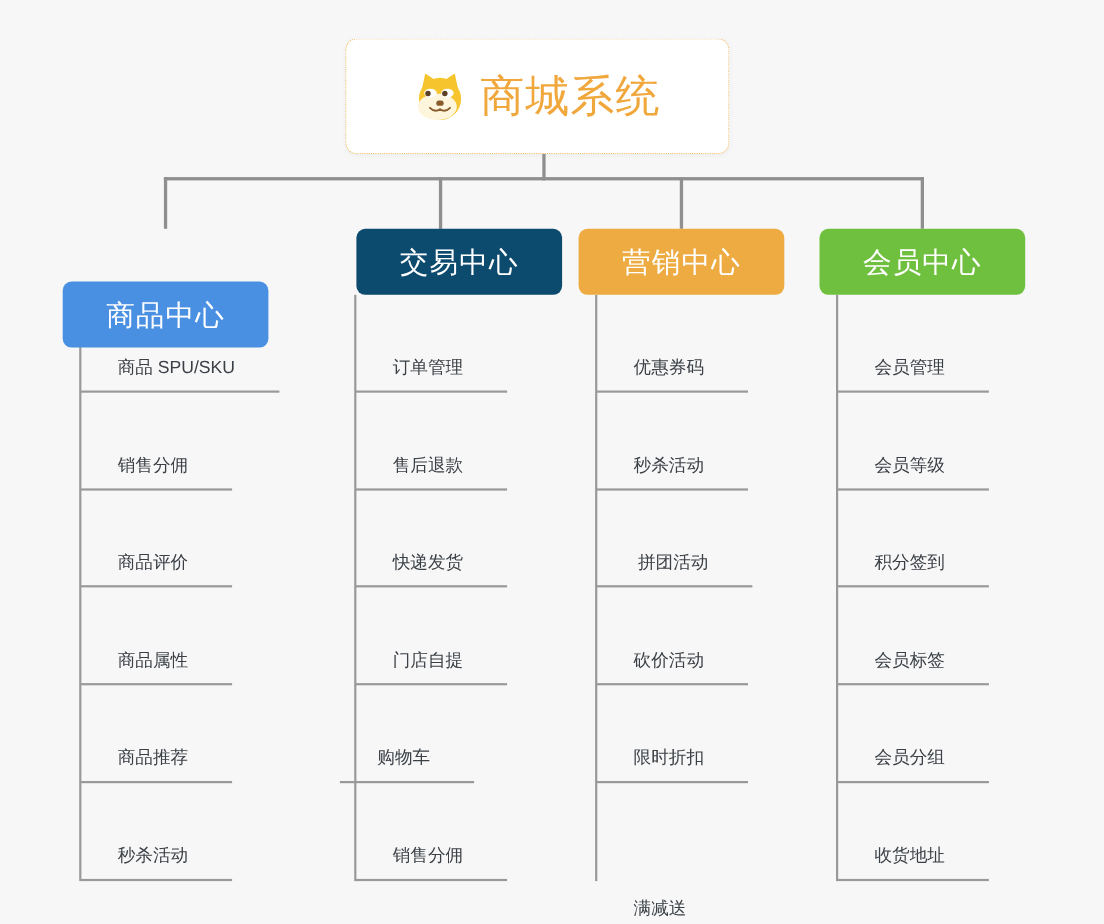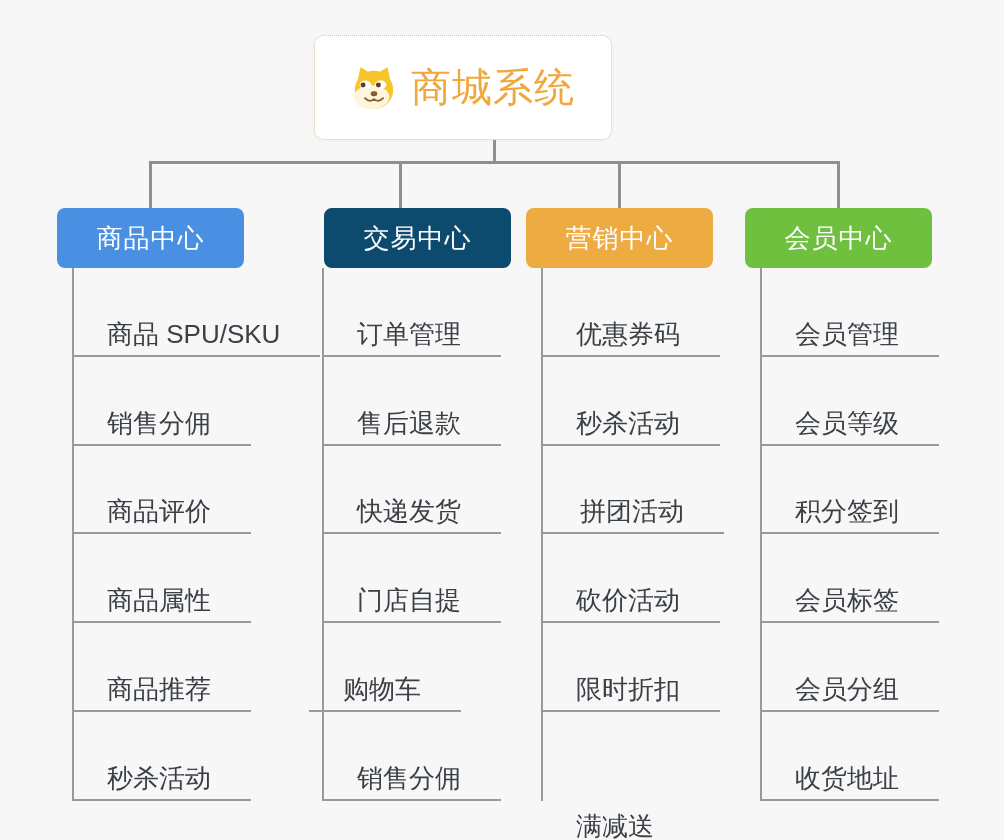--- a/index.html
+++ b/index.html
@@ -22,21 +22,21 @@
   }
   .tline {
     position: absolute;
     background: var(--leafline, #999999);
   }
   
   .root-node {
     position: absolute;
     left: 314px;
     top: 35px;
-    width: 298px;
+    width: 349px;
     height: 105px;
     box-sizing: border-box;
     background: var(--rootbg, #ffffff);
     border: 1px dotted var(--rootborder, #f3bd62);
     border-radius: 10px;
     display: flex;
     align-items: center;
     justify-content: center;
     box-shadow: 0 1px 4px rgba(0,0,0,0.04);
   }
@@ -68,21 +68,21 @@
     white-space: nowrap;
   }
   
   .leaf {
     position: absolute;
     box-sizing: content-box;
     height: 33px;
     line-height: 33px;
     padding: 0 40px 4px 34px;
     border-bottom: 2px solid var(--leafline, #999999);
-    font-size: 26px;
+    font-size: 16px;
     color: var(--leaftext, #3b4046);
     white-space: nowrap;
   }
 </style>
 </head>
 <body>
 
 <div class="canvas" style="--bg: #f7f7f7; --connector: #8f8f8f; --leafline: #999999; --leaftext: #3b4046; --branchtext: #ffffff; --rootborder: #f3bd62; --roottext: #f0a73c; --rootbg: #ffffff;">
 
   <div class="root-node">
@@ -109,21 +109,21 @@
       <div class="cline" style="left: 149px; top: 161px; width: 3px; height: 47px;"></div>
       <div class="tline" style="left: 72px; top: 268px; width: 2px; height: 533px;"></div>
       <div class="cline" style="left: 399px; top: 161px; width: 3px; height: 47px;"></div>
       <div class="tline" style="left: 322px; top: 268px; width: 2px; height: 533px;"></div>
       <div class="cline" style="left: 618px; top: 161px; width: 3px; height: 47px;"></div>
       <div class="tline" style="left: 541px; top: 268px; width: 2px; height: 533px;"></div>
       <div class="cline" style="left: 837px; top: 161px; width: 3px; height: 47px;"></div>
       <div class="tline" style="left: 760px; top: 268px; width: 2px; height: 533px;"></div>
     </div>
   <div id="branches-layer">
-      <div class="branch-box" style="left: 57px; background: rgb(74, 144, 226);">商品中心</div>
+      <div class="branch-box" style="left: 57px; background: rgb(74, 144, 226); margin-top: 48px;">商品中心</div>
       <div class="leaf" style="left: 73px; top: 318px;">商品 SPU/SKU</div>
       <div class="leaf" style="left: 73px; top: 407px;">销售分佣</div>
       <div class="leaf" style="left: 73px; top: 495px;">商品评价</div>
       <div class="leaf" style="left: 73px; top: 584px;">商品属性</div>
       <div class="leaf" style="left: 73px; top: 673px;">商品推荐</div>
       <div class="leaf" style="left: 73px; top: 762px;">秒杀活动</div>
       <div class="branch-box" style="left: 324px; background: #0c4a6e;">交易中心</div>
       <div class="leaf" style="left: 323px; top: 318px;">订单管理</div>
       <div class="leaf" style="left: 323px; top: 407px;">售后退款</div>
       <div class="leaf" style="left: 323px; top: 495px;">快递发货</div>

